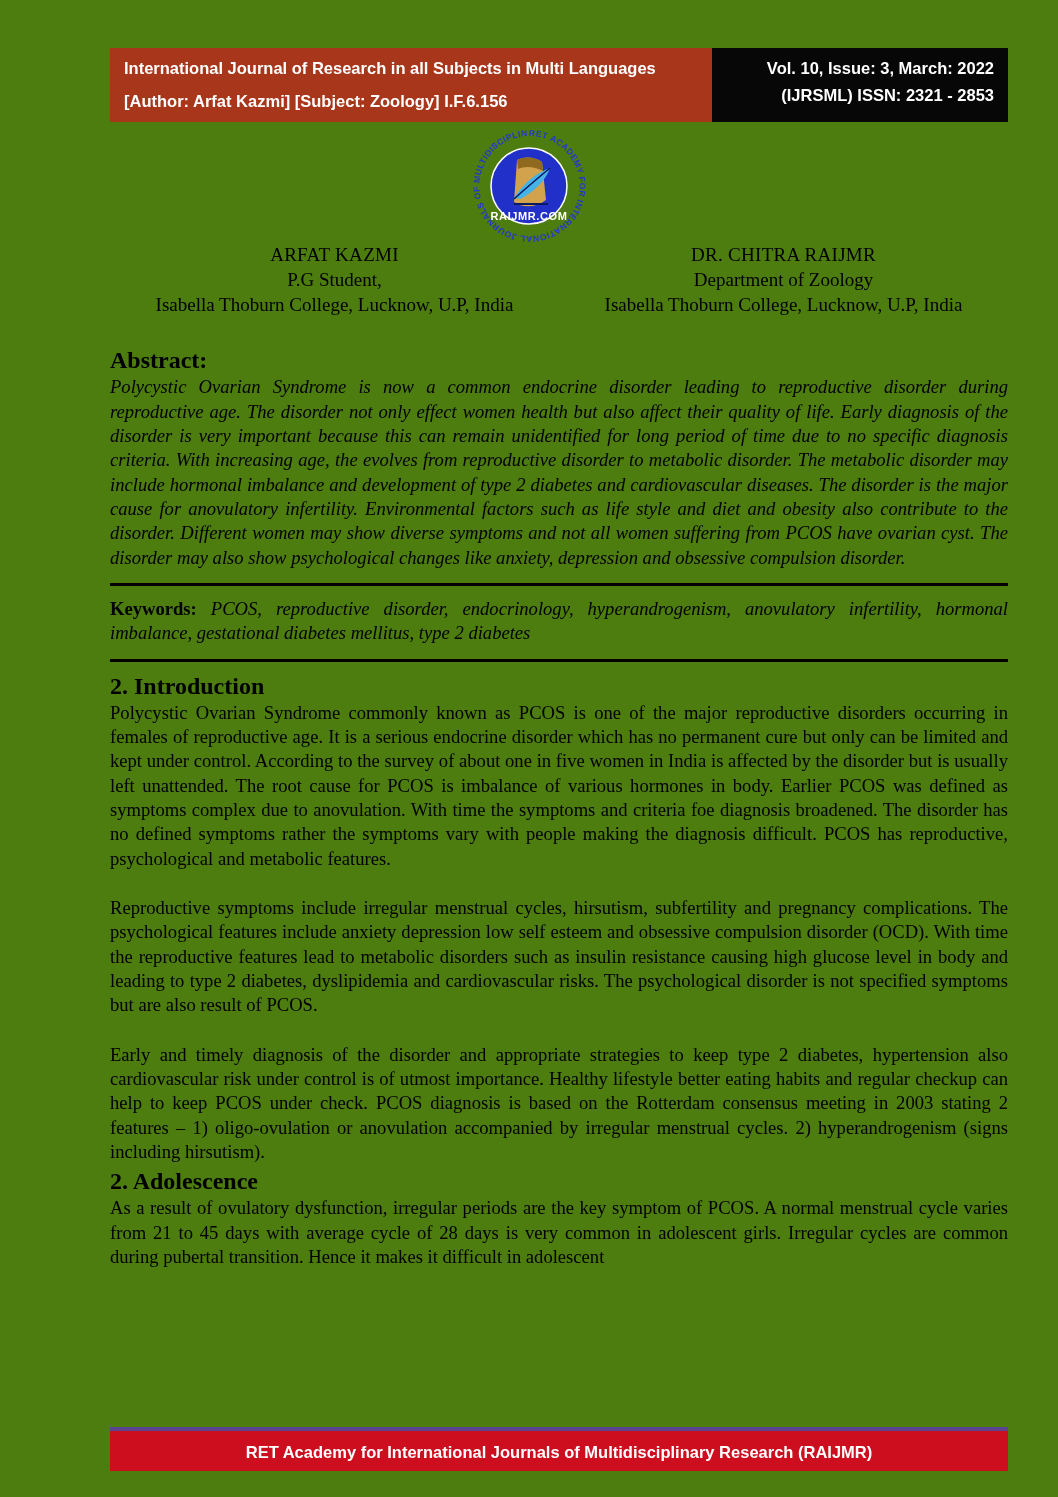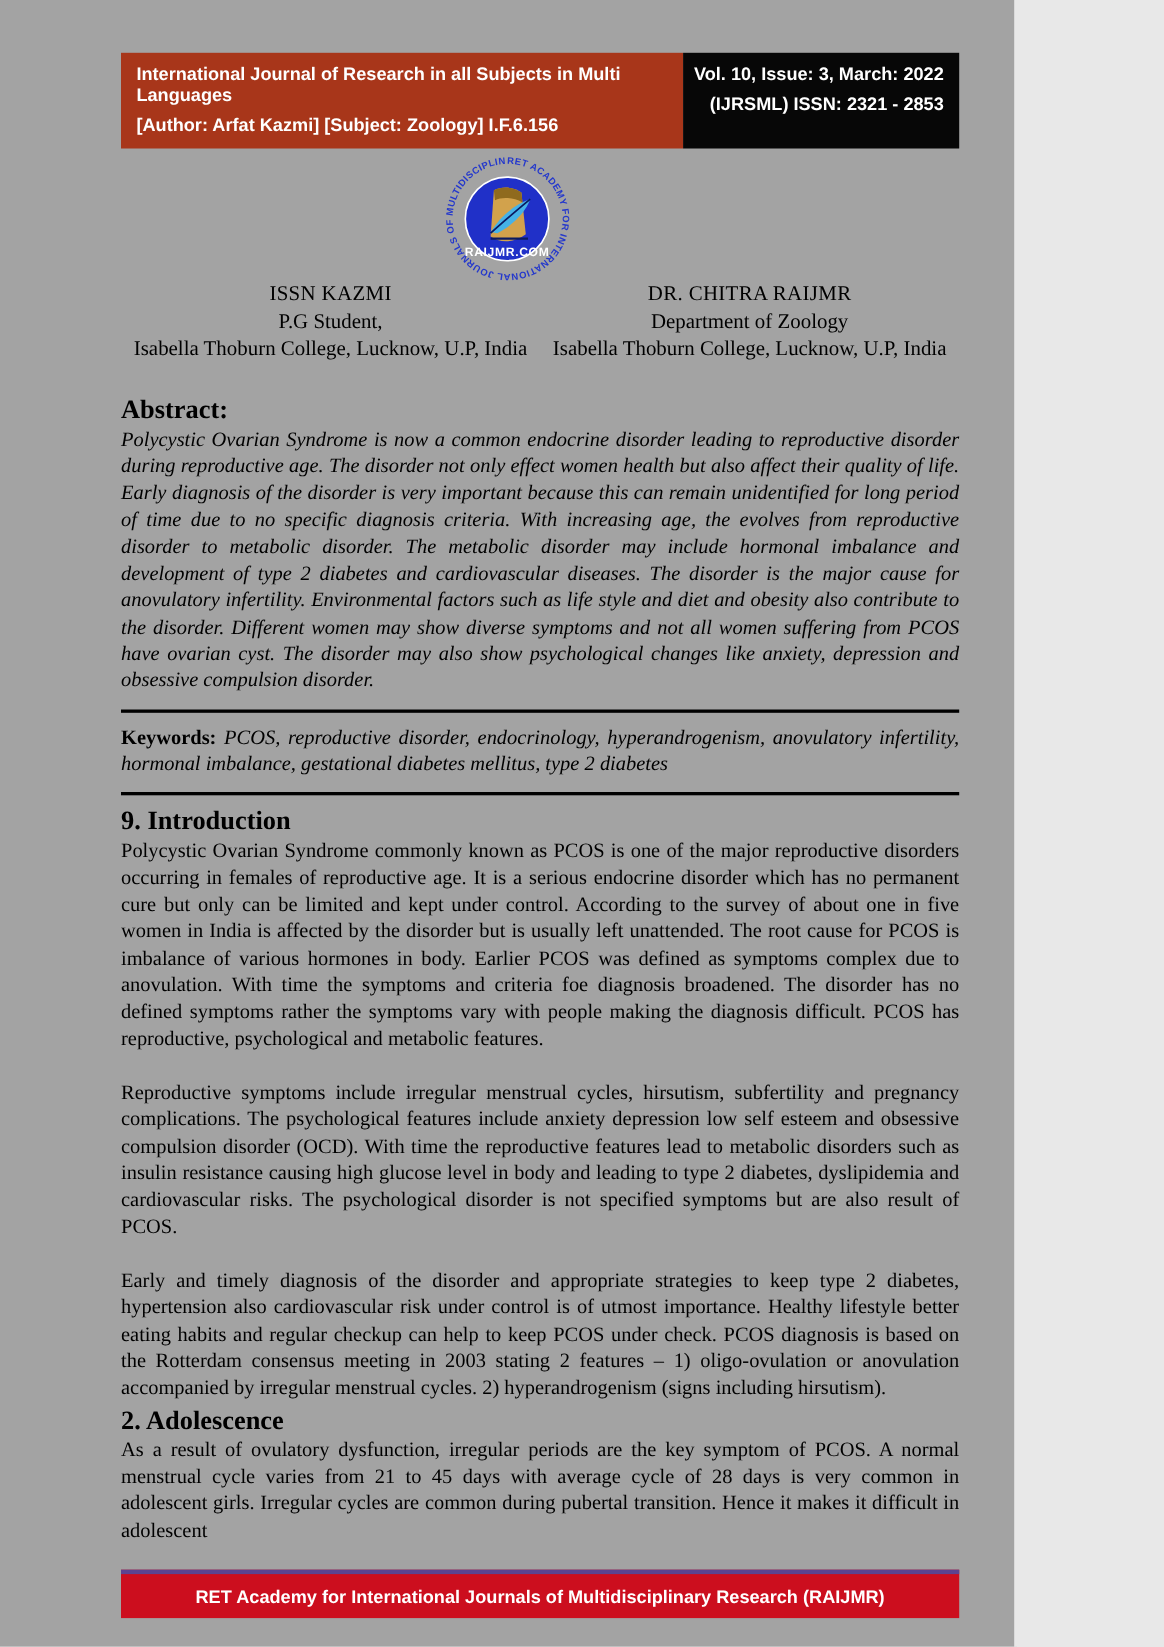--- a/index.html
+++ b/index.html
@@ -11,21 +11,21 @@
     --footer-page-number:#161616;
     --logo-blue:#2030C8;
     --logo-ring-text:#2438CC;
     --logo-parchment:#D2A24C;
     --logo-feather:#45B2E8;
     --body-text:#000000;
   }
   *{box-sizing:border-box;margin:0;padding:0;}
   html,body{background:#e8e8e8;}
   .page{
-    width:922px;height:1497px;background:#a3a3a3;position:relative;
+    width:1058px;height:1497px;background:#4d7c0f;position:relative;
     font-family:"Liberation Serif","DejaVu Serif",serif;color:var(--body-text);
     overflow:hidden;
   }
   .content{padding:0 50px 0 110px;}
 
   
   .banner{margin:48px 50px 0 110px;display:flex;font-family:"Liberation Sans","DejaVu Sans",sans-serif;}
   .banner-left{
     background:var(--header-left-bg);color:var(--banner-text);
     flex:0 0 67%;padding:11px 10px 11px 14px;
@@ -115,21 +115,21 @@
       </g>
       <text class="logo-center-text" x="67" y="94" text-anchor="middle">RAIJMR.COM</text>
     </svg>
   </div>
 
   <div class="content">
 
 
     <div class="authors">
       <div class="author">
-        <div class="author-name">ISSN KAZMI</div>
+        <div class="author-name">ARFAT KAZMI</div>
         <div>P.G Student,</div>
         <div>Isabella Thoburn College, Lucknow, U.P, India</div>
       </div>
       <div class="author">
         <div class="author-name">DR. CHITRA RAIJMR</div>
         <div>Department of Zoology</div>
         <div>Isabella Thoburn College, Lucknow, U.P, India</div>
       </div>
     </div>
 
@@ -138,21 +138,21 @@
       <p class="just abstract-body">Polycystic Ovarian Syndrome is now a common endocrine disorder leading to reproductive disorder during reproductive age. The disorder not only effect women health but also affect their quality of life. Early diagnosis of the disorder is very important because this can remain unidentified for long period of time due to no specific diagnosis criteria. With increasing age, the evolves from reproductive disorder to metabolic disorder. The metabolic disorder may include hormonal imbalance and development of type 2 diabetes and cardiovascular diseases. The disorder is the major cause for anovulatory infertility. Environmental factors such as life style and diet and obesity also contribute to the disorder. Different women may show diverse symptoms and not all women suffering from PCOS have ovarian cyst. The disorder may also show psychological changes like anxiety, depression and obsessive compulsion disorder.</p>
     </section>
 
     <hr class="rule">
 
     <p class="keywords"><span class="kw-label">Keywords:</span> <span class="kw-body">PCOS, reproductive disorder, endocrinology, hyperandrogenism, anovulatory infertility, hormonal imbalance, gestational diabetes mellitus, type 2 diabetes</span></p>
 
     <hr class="rule">
 
     <section class="body-sec">
-      <div class="sec-h">9. Introduction</div>
+      <div class="sec-h">2. Introduction</div>
       <p class="just">Polycystic Ovarian Syndrome commonly known as PCOS is one of the major reproductive disorders occurring in females of reproductive age. It is a serious endocrine disorder which has no permanent cure but only can be limited and kept under control. According to the survey of about one in five women in India is affected by the disorder but is usually left unattended. The root cause for PCOS is imbalance of various hormones in body. Earlier PCOS was defined as symptoms complex due to anovulation. With time the symptoms and criteria foe diagnosis broadened. The disorder has no defined symptoms rather the symptoms vary with people making the diagnosis difficult. PCOS has reproductive, psychological and metabolic features.</p>
       <p class="just">Reproductive symptoms include irregular menstrual cycles, hirsutism, subfertility and pregnancy complications. The psychological features include anxiety depression low self esteem and obsessive compulsion disorder (OCD). With time the reproductive features lead to metabolic disorders such as insulin resistance causing high glucose level in body and leading to type 2 diabetes, dyslipidemia and cardiovascular risks. The psychological disorder is not specified symptoms but are also result of PCOS.</p>
       <p class="just">Early and timely diagnosis of the disorder and appropriate strategies to keep type 2 diabetes, hypertension also cardiovascular risk under control is of utmost importance. Healthy lifestyle better eating habits and regular checkup can help to keep PCOS under check. PCOS diagnosis is based on the Rotterdam consensus meeting in 2003 stating 2 features – 1) oligo-ovulation or anovulation accompanied by irregular menstrual cycles. 2) hyperandrogenism (signs including hirsutism).</p>
     </section>
 
     <section class="body-sec">
       <div class="sec-h">2. Adolescence</div>
       <p class="just">As a result of ovulatory dysfunction, irregular periods are the key symptom of PCOS. A normal menstrual cycle varies from 21 to 45 days with average cycle of 28 days is very common in adolescent girls. Irregular cycles are common during pubertal transition. Hence it makes it difficult in adolescent</p>
     </section>
 

